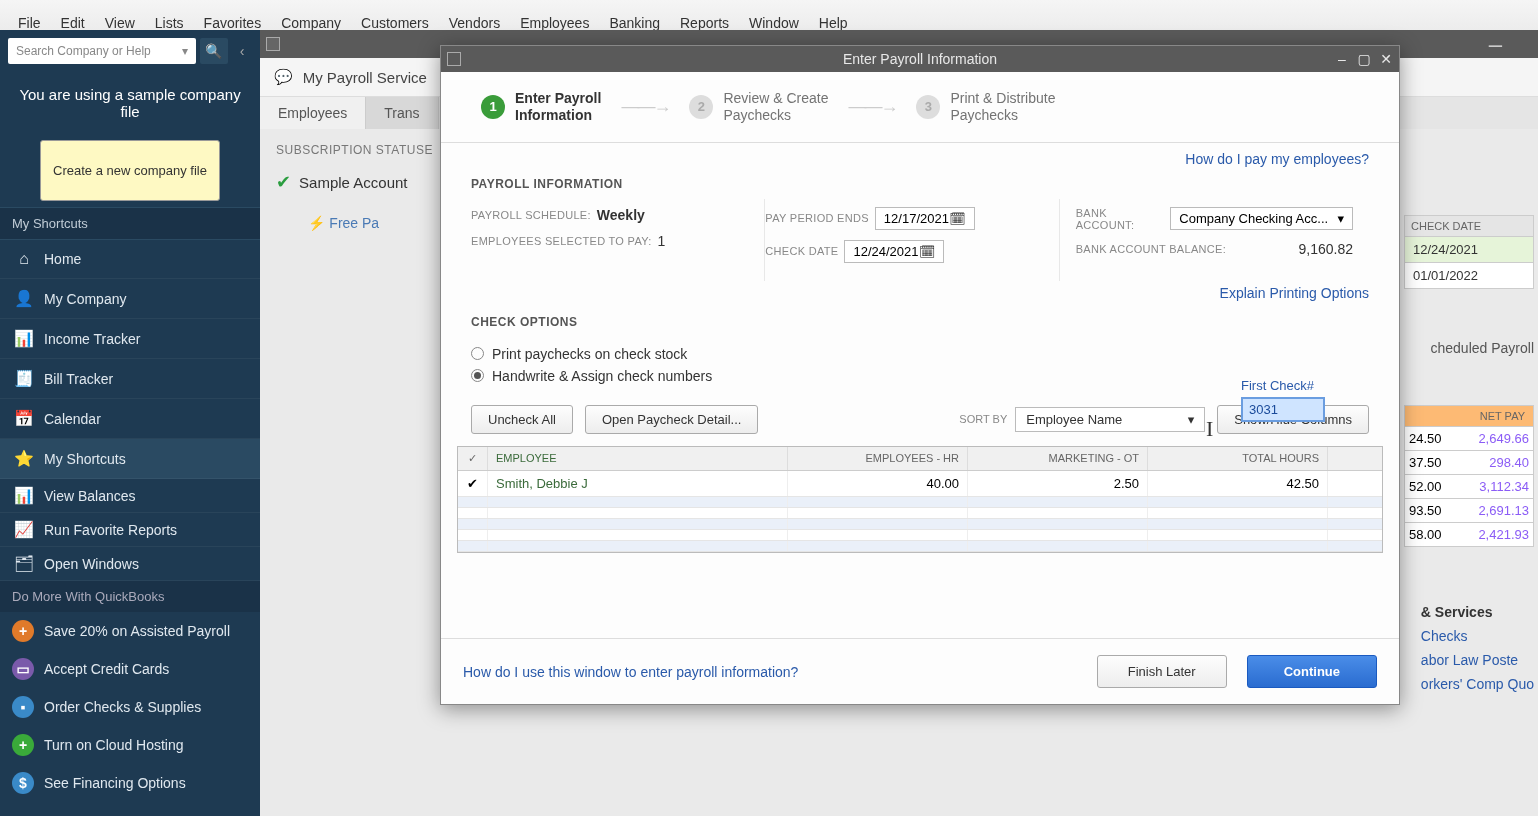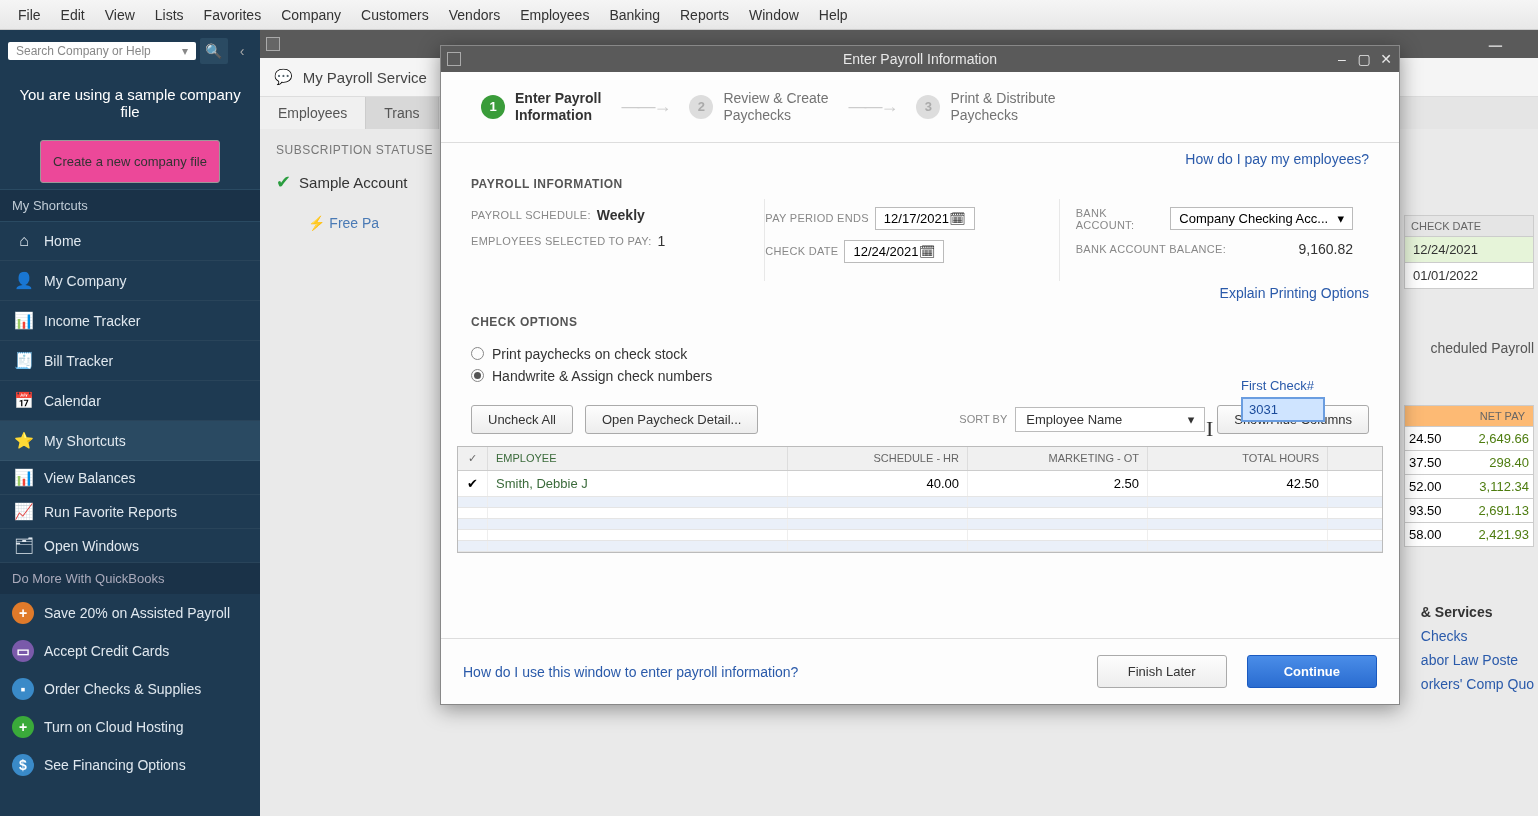--- a/index.html
+++ b/index.html
@@ -1,29 +1,29 @@
 <!DOCTYPE html>
 <html><head>
 <meta charset="utf-8">
 <style>
 * { margin: 0; padding: 0; box-sizing: border-box; font-family: Arial, Helvetica, sans-serif; }
 body { width: 1538px; height: 816px; overflow: hidden; background: #e8e8e8; position: relative; }
 
 
-.menubar { height: 30px; background: linear-gradient(#f5f5f5,#e8e8e8); border-bottom:1px solid #ccc; display:flex; align-items:center; padding:0 8px; font-size:14px; color:#333; }
+.menubar { height: 46px; background: linear-gradient(#f5f5f5,#e8e8e8); border-bottom:1px solid #ccc; display:flex; align-items:center; padding:0 8px; font-size:14px; color:#333; }
 .menubar span { padding: 4px 10px; cursor:pointer; }
 
 
 .sidebar { position:absolute; top:30px; left:0; width:260px; height:786px; background:#1e3a52; color:#e0e8ef; font-size:14px; }
 .search-row { display:flex; align-items:center; gap:4px; padding:8px; background:#1e3a52; }
-.search-box { flex:1; height:18px; background:#fff; color:#888; font-size:12px; display:flex; align-items:center; padding:0 8px; border-radius:2px; justify-content:space-between; }
+.search-box { flex:1; height:26px; background:#fff; color:#888; font-size:12px; display:flex; align-items:center; padding:0 8px; border-radius:2px; justify-content:space-between; }
 .search-btn { width:28px; height:26px; background:#2a4a62; display:flex; align-items:center; justify-content:center; border-radius:2px; }
 .collapse-btn { width:20px; height:26px; display:flex; align-items:center; justify-content:center; color:#aaa; }
 .sample-notice { text-align:center; padding:14px 10px; font-size:15px; color:#fff; }
-.create-btn { display:block; margin:6px auto; padding:13px 12px; background:#ec4899; color:#333; border:1px solid #999; border-radius:3px; font-size:13px; }
+.create-btn { display:block; margin:6px auto; padding:22px 12px; background:#fef9c3; color:#333; border:1px solid #999; border-radius:3px; font-size:13px; }
 .side-header { padding:8px 12px; font-size:13px; color:#c0ccd6; background:#1a3248; border-top:1px solid #2a4a62; border-bottom:1px solid #2a4a62;}
 .side-item { display:flex; align-items:center; gap:10px; padding:10px 14px; font-size:14px; color:#e0e8ef; border-bottom:1px solid rgba(255,255,255,0.05); }
 .side-item.active { background:#2a4a62; }
 .side-item .ico { width:20px; text-align:center; font-size:16px; }
 .side-footer { padding:8px 12px; font-size:13px; color:#aab; background:#1a3248; }
 .promo-item { display:flex; align-items:center; gap:10px; padding:8px 12px; font-size:14px; color:#e0e8ef; }
 .promo-ico { width:22px; height:22px; border-radius:50%; display:flex; align-items:center; justify-content:center; font-size:14px; color:#fff; font-weight:bold; }
 
 
 .main-area { position:absolute; top:30px; left:260px; right:0; height:786px; background:#eaeaea; }
@@ -43,21 +43,21 @@
 
 .right-table { position:absolute; right:4px; top:185px; width:130px; font-size:13px; color:#333; }
 .right-table .hdr { background:#e5e5e5; border:1px solid #ccc; padding:4px 6px; font-size:11px; color:#666; }
 .right-table .row { border:1px solid #ccc; border-top:none; padding:5px 8px; background:#fff; }
 .right-table .row.hi { background:#e6f4d9; }
 
 .right-label { position:absolute; right:4px; top:310px; font-size:14px; color:#555; }
 .right-net { position:absolute; right:4px; top:375px; width:130px; font-size:13px; }
 .right-net .hdr { background:#fdba74; border:1px solid #ccc; padding:4px 8px; text-align:right; font-size:11px; color:#666;}
 .right-net .row { border:1px solid #ccc; border-top:none; padding:4px 4px; background:#fff; text-align:right; display:flex; justify-content:space-between; }
-.right-net .row span:nth-child(2){ color:#4d7c0f; }
+.right-net .row span:nth-child(2){ color:#8b5cf6; }
 
 .right-links { position:absolute; right:4px; top:570px; font-size:14px; color:#2a5aaa; }
 .right-links div { padding:4px 0; }
 
 
 .cal-box { position:absolute; left:340px; top:386px; width:260px; background:#fff; border:1px solid #ccc; padding:6px; font-size:13px; }
 .cal-nav { display:flex; align-items:center; gap:10px; padding:4px; }
 .cal-nav .arrow { width:18px; height:18px; border:1px solid #aaa; display:flex; align-items:center; justify-content:center; font-size:11px; }
 .cal-dh { display:flex; gap:2px; font-size:10px; color:#888; padding:4px 2px; }
 .cal-dh span { width:24px; text-align:center; }
@@ -429,21 +429,21 @@
           <span>▾</span>
         </div>
     </div>
     <button class="btn">Show/Hide Columns</button>
   </div>
 
   <div class="emp-table">
     <div class="theader">
       <div class="col-chk">✓</div>
       <div class="col-emp">EMPLOYEE</div>
-      <div class="col-mhr">SCHEDULE - HR</div>
+      <div class="col-mhr">EMPLOYEES - HR</div>
       <div class="col-mot">MARKETING - OT</div>
       <div class="col-tot">TOTAL HOURS</div>
     </div>
     <div class="trow">
       <div class="col-chk">✔</div>
       <div class="col-emp">Smith, Debbie J</div>
       <div class="col-mhr">40.00</div>
       <div class="col-mot">2.50</div>
       <div class="col-tot">42.50</div>
     </div>

